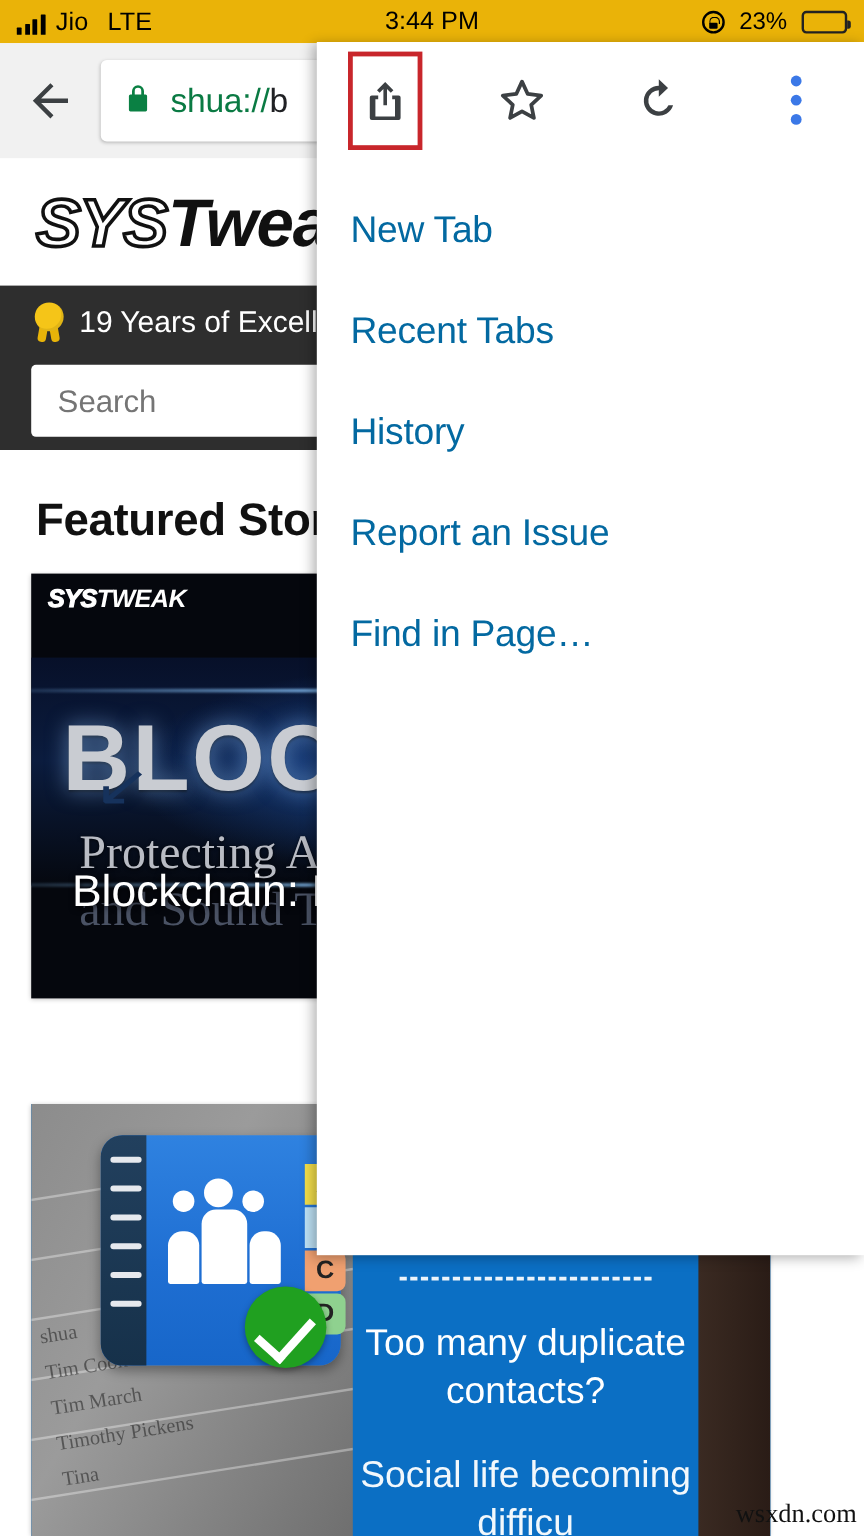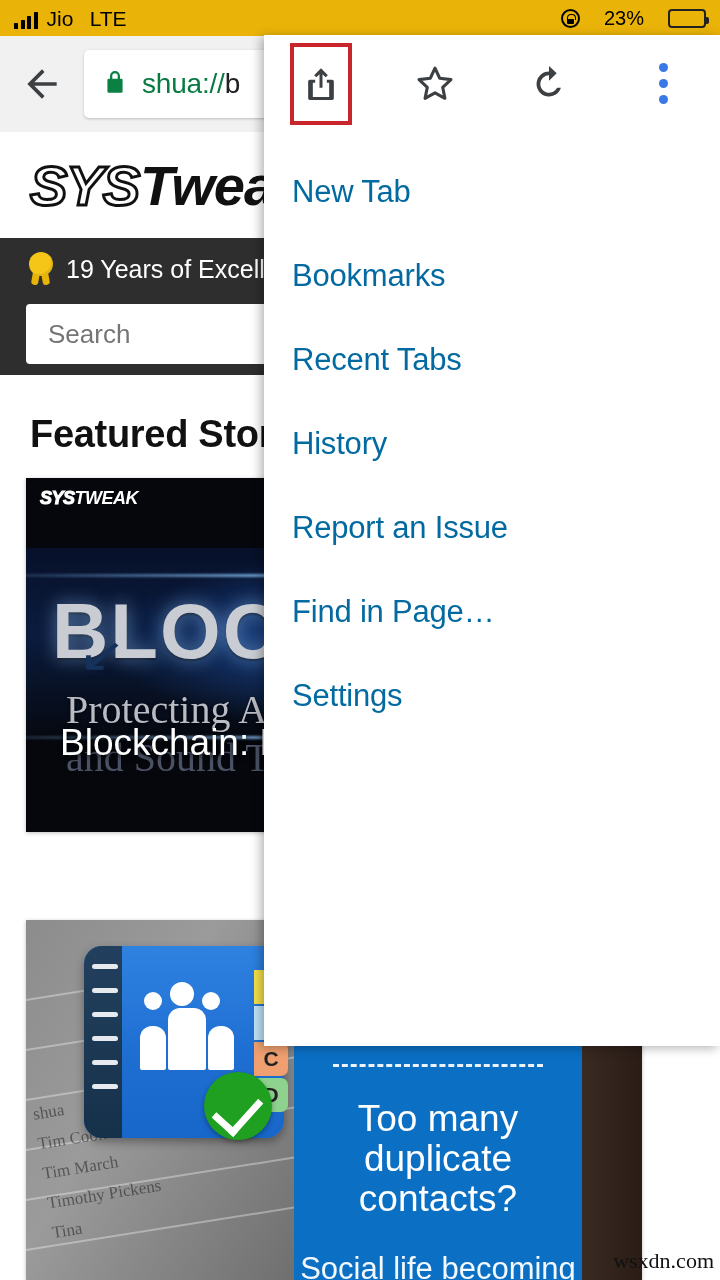--- a/index.html
+++ b/index.html
@@ -32,21 +32,21 @@
   .signal i:nth-child(2) { height: 9px; }
   .signal i:nth-child(3) { height: 13px; }
   .signal i:nth-child(4) { height: 17px; }
   .sb-carrier { font-size: 21px; letter-spacing: .1px; line-height: 1; }
   .sb-net { font-size: 21px; margin-left: 7px; line-height: 1; }
   .sb-center {
     position: absolute; left: 0; right: 0; text-align: center;
     font-size: 21px; font-weight: 400;
   }
   .sb-right {
-    margin-left: auto; display: flex; align-items: center; gap: 24px;
+    margin-left: auto; display: flex; align-items: center; gap: 12px;
     position: relative; z-index: 2;
   }
   .rotlock {
     width: 19px; height: 19px; border: 2px solid #000; border-radius: 50%;
     position: relative;
   }
   .rotlock::before {
     content: ""; position: absolute; left: 4px; top: 3.5px;
     width: 7px; height: 5px; border: 1.6px solid #000; border-bottom: none;
     border-radius: 4px 4px 0 0;
@@ -163,21 +163,21 @@
   }
   .card1 .streak {
     position: absolute; left: -10%; width: 120%; height: 3px;
     background: linear-gradient(90deg, rgba(80,160,255,0), rgba(140,200,255,.95), rgba(80,160,255,0));
     filter: blur(1px);
   }
   .card1 .streak.s1 { top: 96px; }
   .card1 .streak.s2 { top: 258px; }
   .card1 .wm {
     position: absolute; left: 14px; top: 10px;
-    font-size: 18px; font-weight: bold; font-style: italic; color: #fff;
+    font-size: 21px; font-weight: bold; font-style: italic; color: #fff;
     letter-spacing: -.5px; z-index: 4;
   }
   .card1 .wm .a { color: #fff; -webkit-text-stroke: 1px #fff; }
   .card1 .bigword {
     position: absolute; left: 26px; top: 108px; z-index: 3;
     font-size: 78px; font-weight: bold; letter-spacing: 2px;
     color: #c9ccd2;
     text-shadow: 0 0 18px rgba(150,200,255,.55), 0 2px 2px rgba(0,0,0,.6);
     white-space: nowrap;
   }
@@ -278,21 +278,21 @@
   }
   .card2 .adtitle {
     font-family: "Liberation Serif", serif;
     font-size: 39px; font-weight: bold; letter-spacing: .4px;
   }
   .card2 .addash {
     margin: 30px auto 0; width: 210px; height: 0;
     border-top: 3px dashed rgba(255,255,255,.92);
   }
   .card2 .adline {
-    margin-top: 32px; font-size: 37px; line-height: 40px;
+    margin-top: 32px; font-size: 31px; line-height: 40px;
   }
   .card2 .adline2 {
     margin-top: 30px; font-size: 31px; line-height: 40px;
     color: rgba(255,255,255,.95);
   }
   .card2 .rightstrip {
     position: absolute; right: 0; top: 0; width: 60px; height: 100%;
     background: linear-gradient(90deg, #3a2a22, #2a1c16);
   }
 
@@ -337,20 +337,21 @@
     <div class="sb-left">
       <span class="signal">
           <i></i>
           <i></i>
           <i></i>
           <i></i>
         </span>
       <span class="sb-carrier">Jio</span>
       <span class="sb-net">LTE</span>
     </div>
+    <div class="sb-center">3:44 PM</div>
     <div class="sb-right">
       <span class="rotlock"></span>
       <span class="batt-pct">23%</span>
       <span class="batt"><span class="batt-fill" style="width:30%"></span></span>
     </div>
   </div>
 
   <div class="toolbar">
     <div class="back-btn">
       <svg width="44" height="44" viewBox="0 0 24 24">
@@ -491,24 +492,22 @@
         <span class="dots">
             <i></i>
             <i></i>
             <i></i>
           </span>
       </div>
     </div>
 
     <div class="menu-list">
       <div class="menu-item">New Tab</div>
-      <div class="menu-item">Bookmarks</div>
       <div class="menu-item">Recent Tabs</div>
       <div class="menu-item">History</div>
       <div class="menu-item">Report an Issue</div>
       <div class="menu-item">Find in Page…</div>
-      <div class="menu-item">Settings</div>
     </div>
   </div>
 
   <div class="watermark">wsxdn.com</div>
 
 </div>
 
 </body></html>

